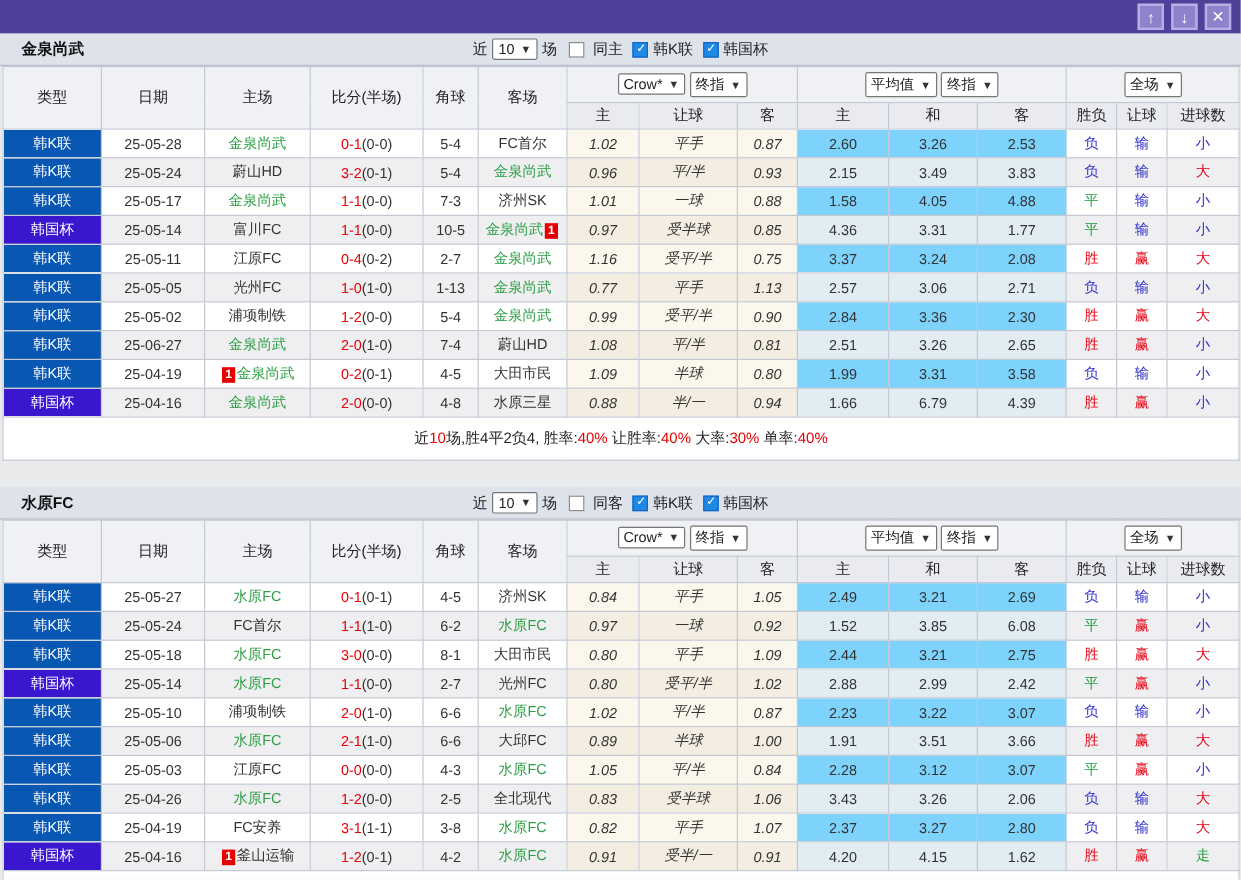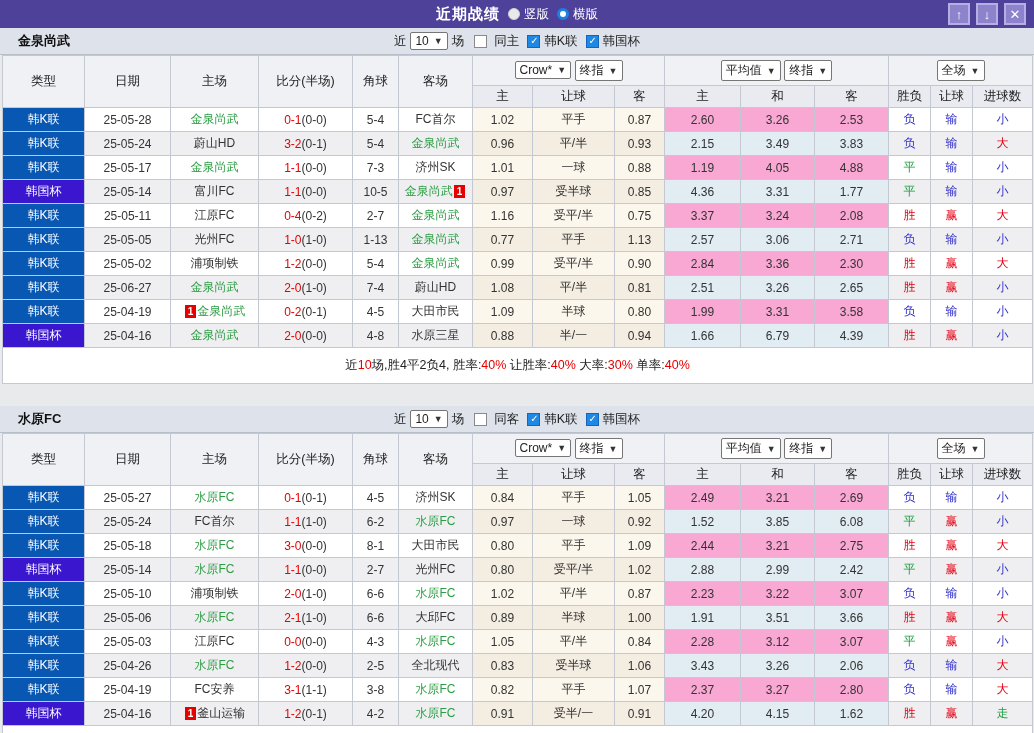--- a/index.html
+++ b/index.html
@@ -40,50 +40,39 @@
   
   table { border-collapse:collapse; table-layout:fixed; width:1030px; margin:0 2px;
     background:#fff; border:1px solid #9aa1ae; }
   td, th { border:1px solid #c3c8d2; font-size:12px; text-align:center;
     color:#333; overflow:hidden; white-space:nowrap; font-weight:normal; }
   thead th { background:#e9ebf0; color:#222; font-size:12.5px; }
   .ctrl-row th { height:30px; background:#f0f1f5; }
   .sub-row th { height:22px; }
   tbody td { height:24px; }
   tbody tr:nth-child(even) td { background:#efeff2; }
-  td.c-let { background:#fcf7ec; }
-  td.c-avg { background:#f9a8d4; }
+  td.c-let { background:#fcf7ec;font-style:italic; }
+  td.c-avg { background:#7dd3fc; }
   tbody tr:nth-child(even) td.c-let { background:#f3ede2; }
   tbody tr:nth-child(even) td.c-avg { background:#e2ecf3; }
   td.ty-k { background:#0857b2 !important; color:#fff; }
   td.ty-c { background:#3a16ce !important; color:#fff; }
   .g { color:#2c9e44; }
   .red { color:#e60000; }
   .r-red { color:#e60012; }
   .r-blue { color:#3030cc; }
   .r-grn { color:#1d9e3f; }
   .bdg { display:inline-block; background:#e60000; color:#fff; font-size:10px;
     line-height:13px; padding:0 3px; font-weight:bold; margin:0 1px; }
   .sum-row td { height:36px; font-size:12.5px; color:#222; background:#fff !important; }
 </style>
 </head>
 <body>
 
 <div class="titlebar">
-  <div class="titlebar-center">
-    <span class="tb-title">近期战绩</span>
-    <span class="radio-grp">
-      <span class="radio plain"></span>
-      <span>竖版</span>
-    </span>
-    <span class="radio-grp">
-      <span class="radio ring"></span>
-      <span>横版</span>
-    </span>
-  </div>
   <div class="tb-btns">
     <div class="tb-btn">
         <span>↑</span>
       </div>
     <div class="tb-btn">
         <span>↓</span>
       </div>
     <div class="tb-btn">
         <span>✕</span>
       </div>
@@ -211,21 +200,21 @@
         <tr>
           <td class="ty-k">韩K联</td>
           <td>25-05-17</td>
           <td><span class="g">金泉尚武</span></td>
           <td><span class="red">1-1</span><span>(0-0)</span></td>
           <td>7-3</td>
           <td><span>济州SK</span></td>
           <td class="c-let">1.01</td>
           <td class="c-let">一球</td>
           <td class="c-let">0.88</td>
-          <td class="c-avg">1.19</td>
+          <td class="c-avg">1.58</td>
           <td class="c-avg">4.05</td>
           <td class="c-avg">4.88</td>
           <td class="r-grn">平</td>
           <td class="r-blue">输</td>
           <td class="r-blue">小</td>
         </tr>
         <tr>
           <td class="ty-c">韩国杯</td>
           <td>25-05-14</td>
           <td><span>富川FC</span></td>

